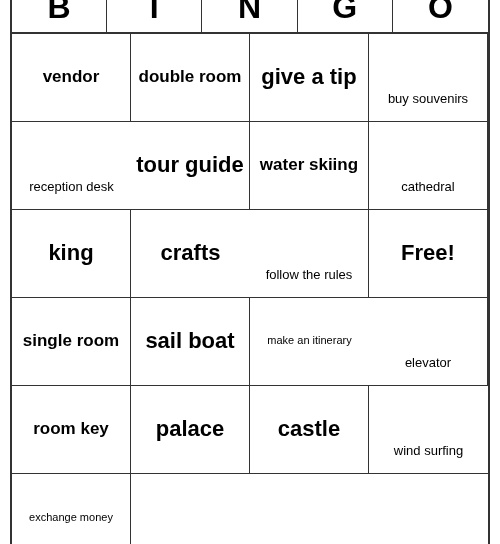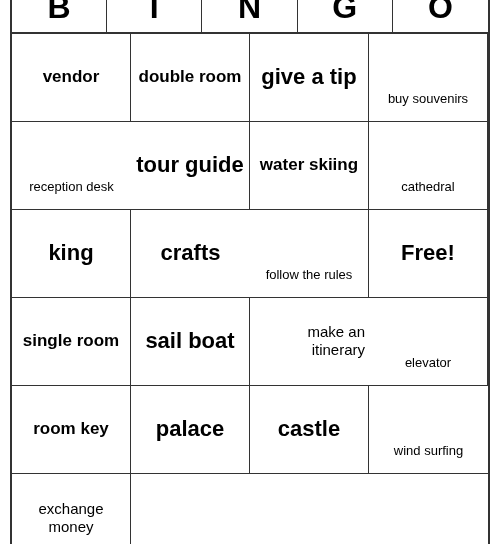--- a/index.html
+++ b/index.html
@@ -80,21 +80,21 @@
       font-size: 17px;
       font-weight: bold;
     }
 
     .size-small {
       font-size: 13px;
       margin-top: 44px;
     }
 
     .size-xsmall {
-      font-size: 15px;
+      font-size: 11px;
     }
 
     .free-cell {
       font-size: 22px;
       font-weight: bold;
     }
   </style>
 </head>
 <body>
 

